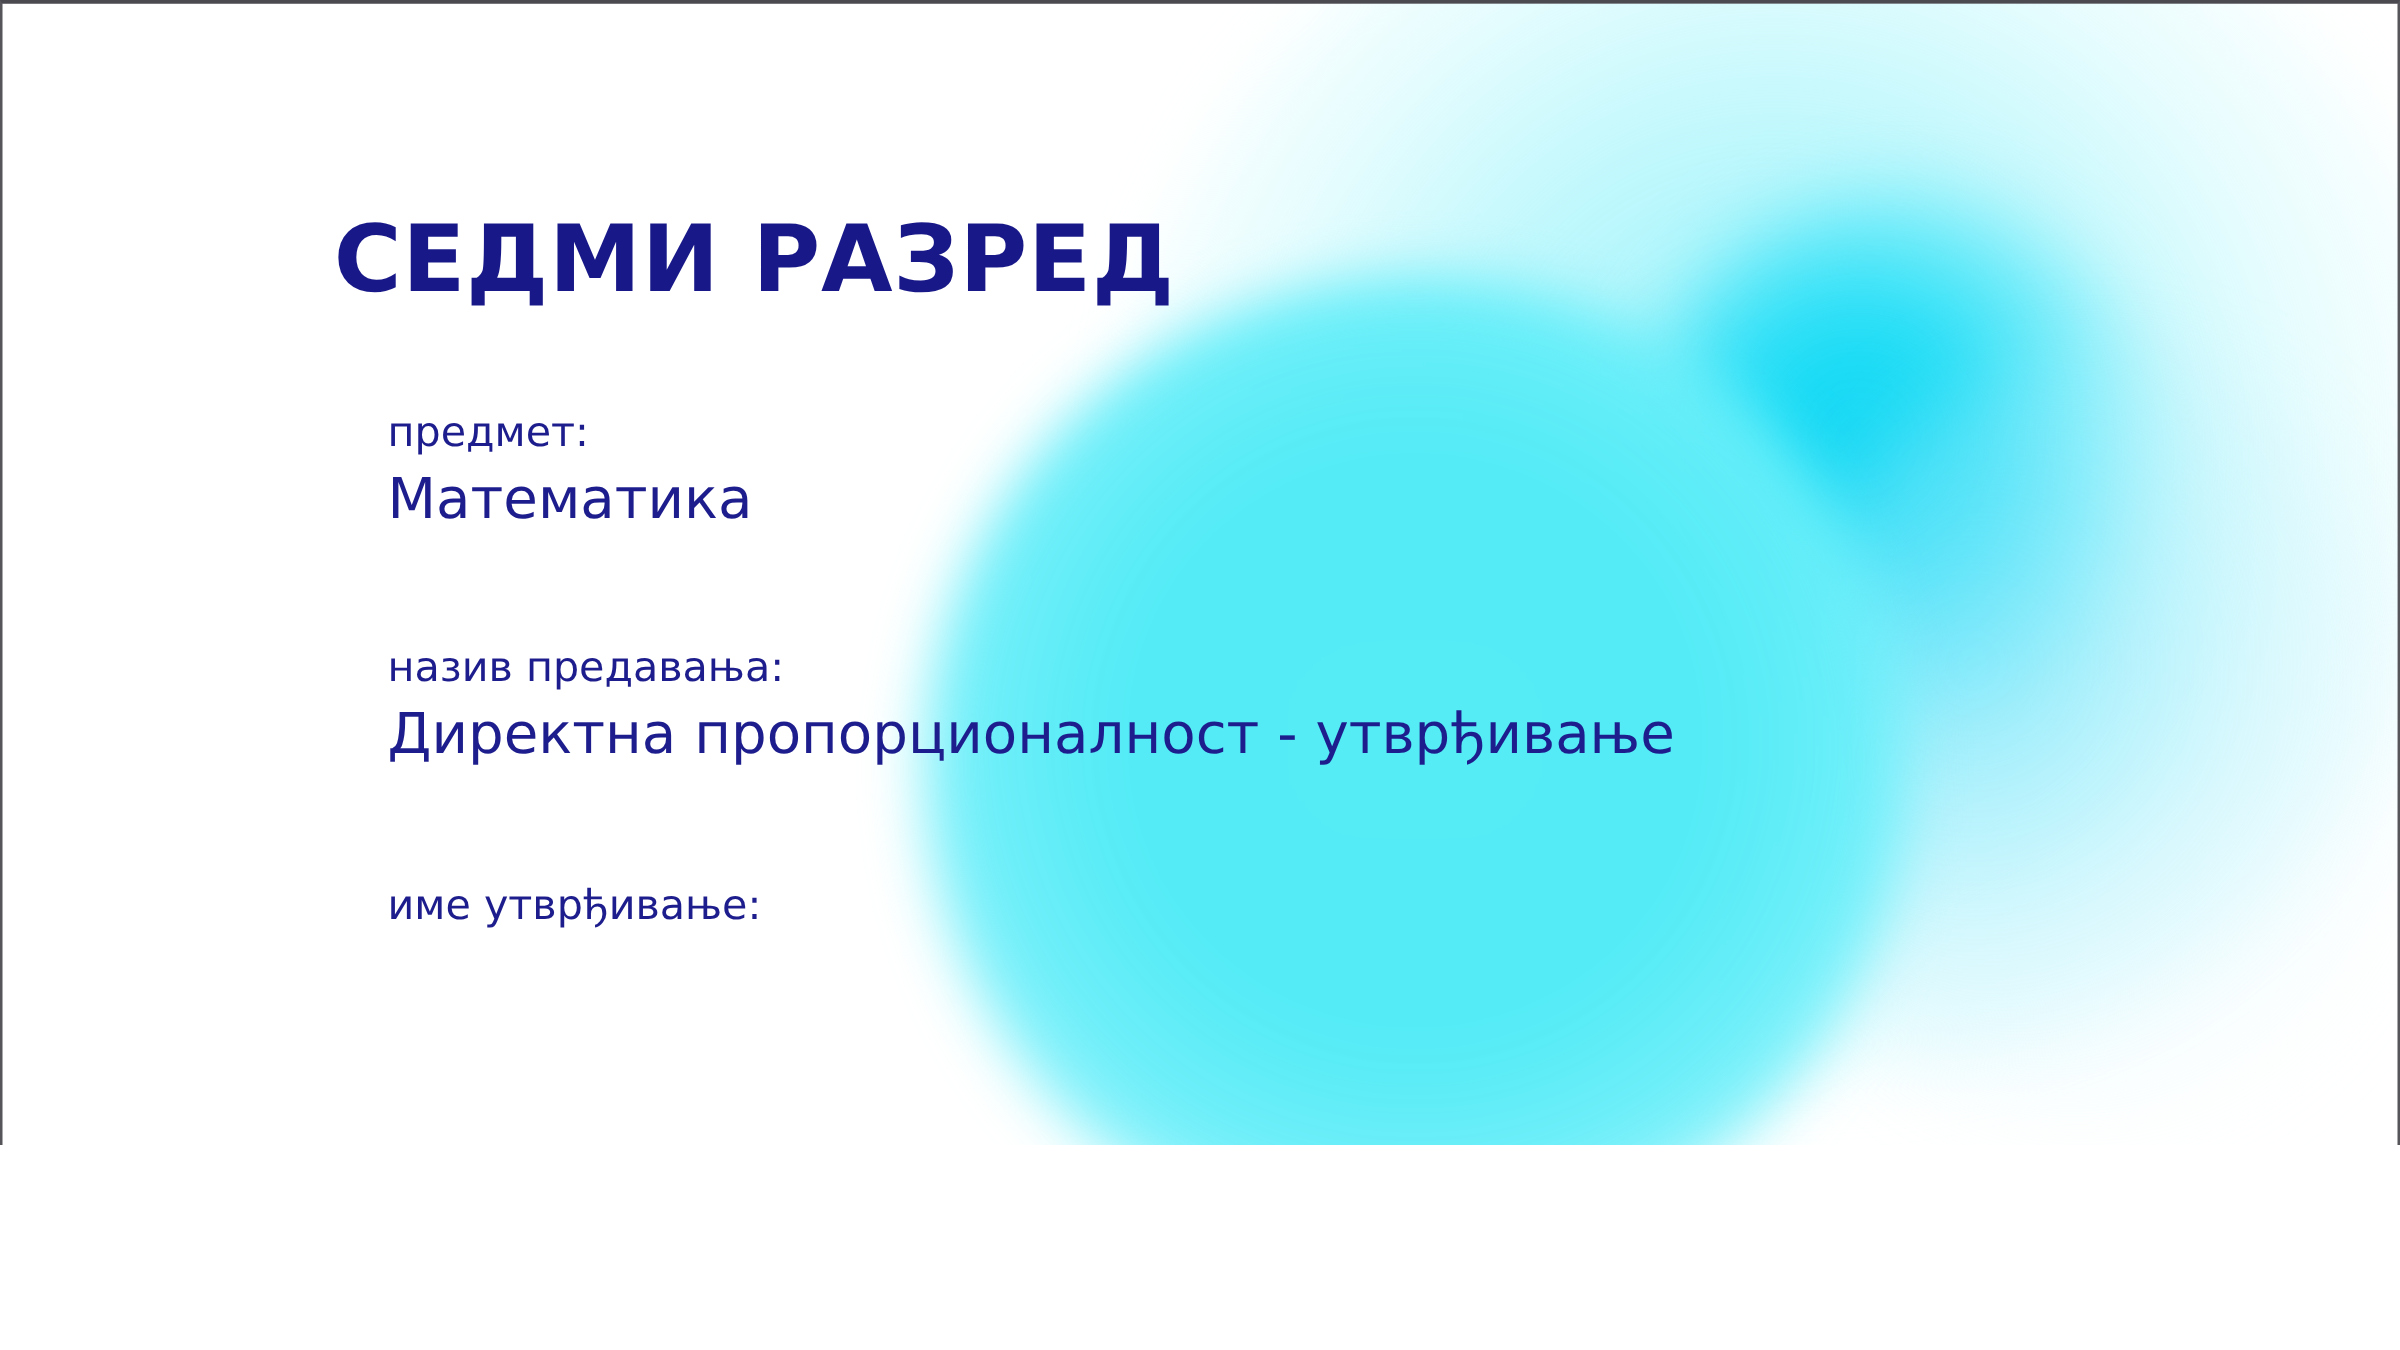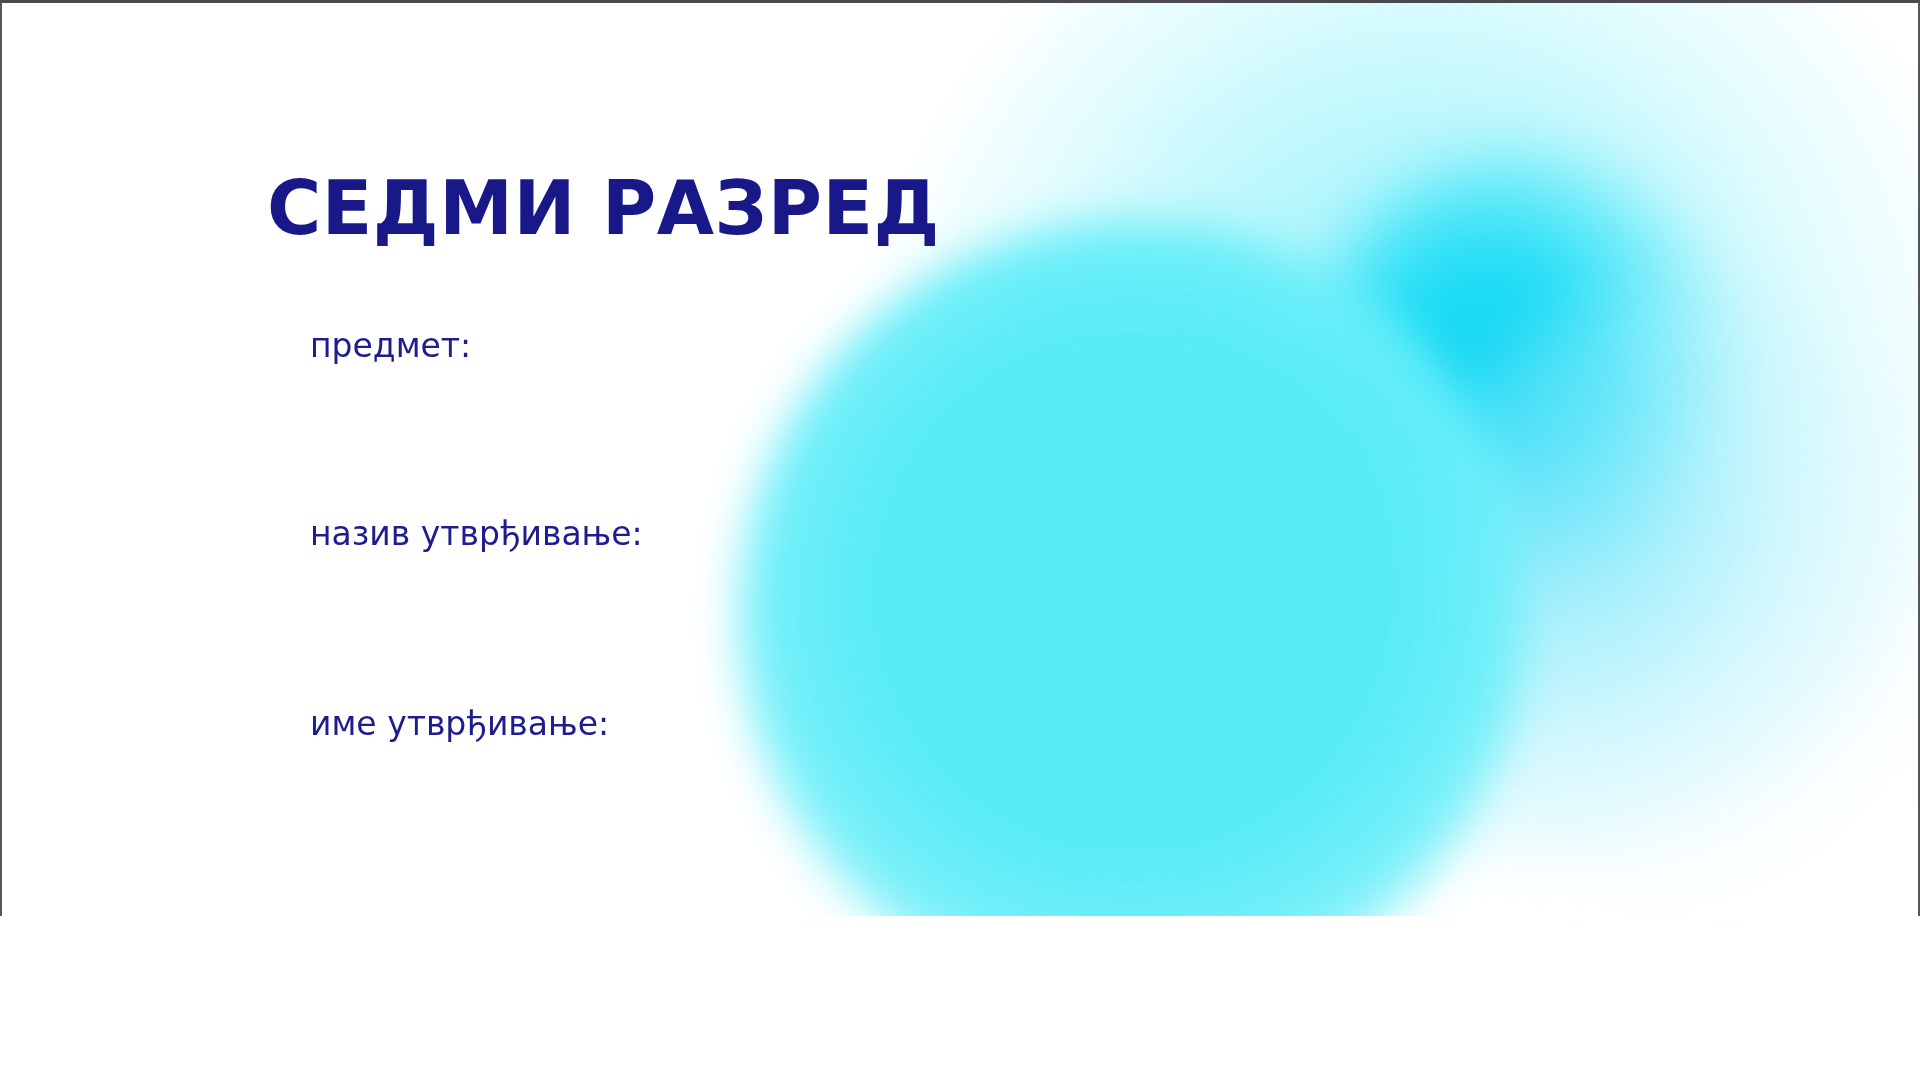--- a/index.html
+++ b/index.html
@@ -156,24 +156,26 @@
     <div class="blob blob-wash"></div>
     <div class="blob blob-main"></div>
   </div>
 
   <div class="content">
 
     <h1 class="slide-title">СЕДМИ РАЗРЕД</h1>
 
     <div class="field field-subject">
       <p class="field-label">предмет:</p>
+      <p class="field-value">Математика</p>
     </div>
 
     <div class="field field-lecture">
-      <p class="field-label">назив утврђивање:</p>
+      <p class="field-label">назив предавања:</p>
+      <p class="field-value">Директна пропорционалност - утврђивање</p>
     </div>
 
     <div class="field field-lecturer">
       <p class="field-label">име утврђивање:</p>
     </div>
 
   </div>
 </div>
 
 </body></html>

